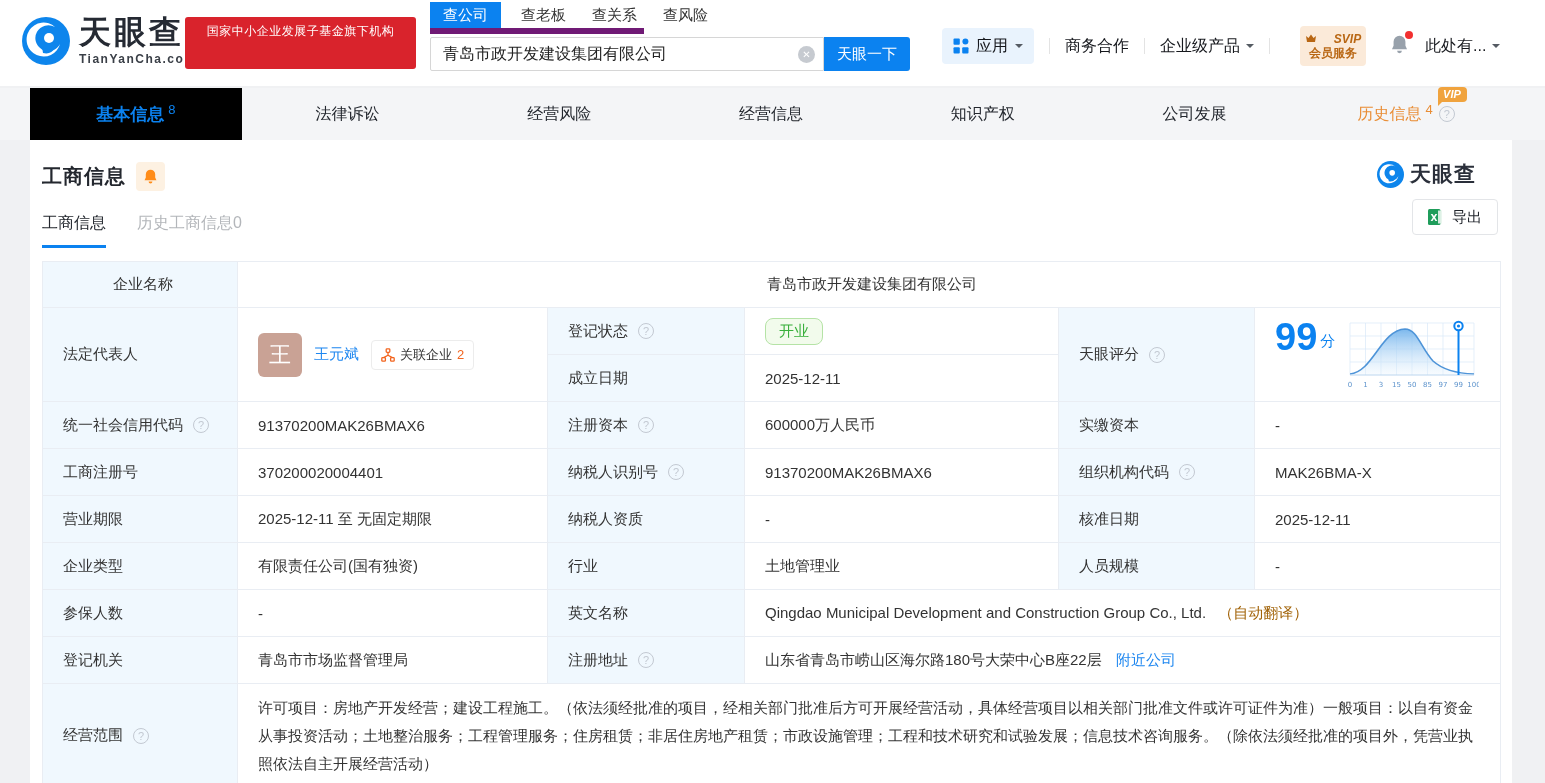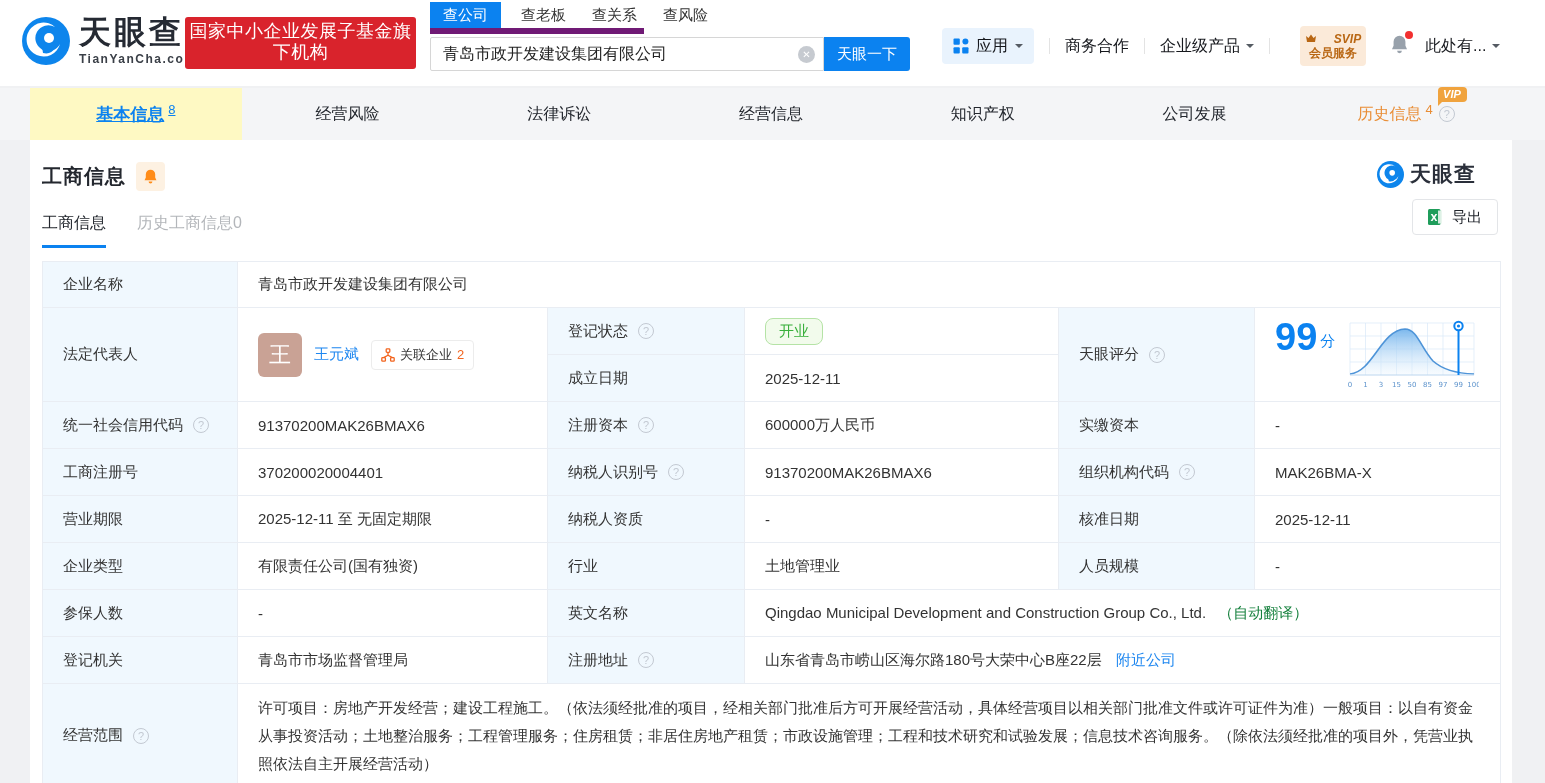--- a/index.html
+++ b/index.html
@@ -7,21 +7,21 @@
   body { background:#f0f1f3; font-family:"Liberation Sans","DejaVu Sans",sans-serif; color:#333; position:relative; overflow:hidden; }
 
   
   .header { position:absolute; top:0; left:0; width:100%; height:86px; background:#fff; z-index:5; }
   .logo { position:absolute; left:22px; top:16px; display:flex; align-items:center; cursor:pointer; }
   .logo-text { margin-left:9px; }
   .logo-cn { font-size:32px; font-weight:bold; color:#252a33; letter-spacing:3px; line-height:1; }
   .logo-en { font-size:12px; font-weight:bold; color:#3a3f47; letter-spacing:1.5px; margin-top:4px; }
   .slogan { position:absolute; left:185px; top:17px; width:231px; height:52px; background:#d9232c; color:#fff; border-radius:3px; text-align:center; padding-top:4px; }
   .slogan-l1 { font-size:14px; letter-spacing:5px; line-height:22px; }
-  .slogan-l2 { font-size:18px; letter-spacing:.5px; line-height:21px; }
+  .slogan-l2 { font-size:12px; letter-spacing:.5px; line-height:21px; }
 
   .search { position:absolute; left:430px; top:7px; width:480px; }
   .search-tabs { display:flex; align-items:flex-end; height:27px; width:214px; border-bottom:6px solid #701a75; }
   .stab { font-size:15px; color:#333; margin-right:26px; line-height:26px; cursor:pointer; white-space:nowrap; }
   .stab.active { background:#0b82f0; color:#fff; padding:0 13px; margin-right:20px; }
   .search-box { display:flex; margin-top:3px; position:relative; }
   .search-input { width:394px; height:34px; border:1px solid #d6d6d6; font-size:16px; padding:0 38px 0 12px; color:#222; outline:none; border-radius:2px 0 0 2px; }
   .clear-icon { position:absolute; left:368px; top:9px; width:17px; height:17px; border-radius:50%; background:#c6cad0; color:#fff; font-size:10px; line-height:17px; text-align:center; cursor:pointer; }
   .clear-icon::before { content:"✕"; }
   .search-btn { width:86px; height:34px; background:#0b82f0; color:#fff; font-size:15px; border:none; border-radius:0 3px 3px 0; cursor:pointer; }
@@ -34,21 +34,21 @@
   .svip { width:66px; height:40px; background:#fbead9; border-radius:4px; display:flex; flex-direction:column; align-items:center; justify-content:center; color:#b96714; font-weight:bold; cursor:pointer; margin-left:15px; }
   .svip-l1 { font-size:12px; font-style:italic; display:flex; align-items:center; gap:17px; line-height:14px; }
   .svip-l2 { font-size:12px; line-height:14px; font-style:normal; }
   .bell-wrap { position:relative; margin:0 16px 0 24px; cursor:pointer; }
   .red-dot { position:absolute; top:-3px; right:-4px; width:8px; height:8px; background:#f23030; border-radius:50%; }
 
   
   .nav-tabs { position:absolute; top:88px; left:0; width:100%; height:52px; background:#f4f5f7; }
   .nav-tabs-inner { position:absolute; left:30px; width:1482px; height:52px; display:flex; }
   .ntab { flex:1; display:flex; align-items:center; justify-content:center; font-size:16px; color:#23272e; cursor:pointer; position:relative; }
-  .ntab.active { background:#fef9c3; color:#0b82f0; font-weight:bold; font-size:17px;text-decoration:underline; }
+  .ntab.active { background:#000000; color:#0b82f0; font-weight:bold; font-size:17px; }
   .ntab .count { font-size:13px; margin-left:4px; position:relative; top:-5px; font-weight:normal; }
   .ntab.active .count { color:#0b82f0; }
   .ntab.history { color:#e98d35; }
   .ntab.history .count { color:#e98d35; }
   .ht-wrap { position:relative; display:flex; align-items:center; }
   .q-circle { width:16px; height:16px; border:1px solid #c3c9d2; color:#c3c9d2; border-radius:50%; font-size:11px; line-height:14px; text-align:center; margin-left:6px; flex:none; }
   .q-circle::before { content:"?"; }
   .vip-badge { position:absolute; top:-17px; right:-12px; background:#f0a33e; color:#fff; font-size:11px; font-weight:bold; font-style:italic; border-radius:4px 4px 4px 0; padding:1px 6px 2px 5px; line-height:12px; }
   .vip-badge::after { content:""; position:absolute; left:0; bottom:-4px; border:3px solid transparent; border-top-color:#f0a33e; border-left-color:#f0a33e; }
 
@@ -63,37 +63,37 @@
   .subtabs { position:relative; margin-top:22px; padding:0 12px; display:flex; align-items:flex-end; }
   .subtab { font-size:16px; cursor:pointer; }
   .subtab.active { color:#23272e; padding-bottom:11px; border-bottom:3px solid #0b82f0; }
   .subtab.inactive { color:#b3b6ba; margin-left:31px; padding-bottom:14px; }
   .export-btn { position:absolute; right:14px; top:-14px; width:86px; height:36px; border:1px solid #e3e5e8; border-radius:4px; background:#fff; display:flex; align-items:center; justify-content:center; gap:8px; font-size:15px; color:#23272e; cursor:pointer; }
 
   
   .info-table { margin:13px 12px 0 12px; border-collapse:collapse; table-layout:fixed; width:1458px; }
   .info-table td { border:1px solid #e9edf3; font-size:15px; color:#333; padding:6px 14px 6px 20px; vertical-align:middle; }
   .info-table tr { height:47px; }
-  tr.r-name { height:46px; }
+  tr.r-name { height:46px;text-align:center; }
   tr.r-scope { height:99px; }
   td.lbl { background:#f0f8fe; }
   .lbl-inner { display:flex; align-items:center; gap:4px; }
   .legal-td { padding-top:4px; padding-bottom:4px; }
   .legal-cell { display:flex; align-items:center; gap:12px; }
   .avatar { width:44px; height:44px; background:#c9a295; border-radius:6px; color:#fff; font-size:22px; display:flex; align-items:center; justify-content:center; flex:none; cursor:pointer; }
   .link { color:#1e87f0; cursor:pointer; text-decoration:none; }
   .rel-badge { display:inline-flex; align-items:center; gap:5px; border:1px solid #ececec; border-radius:4px; padding:5px 9px; font-size:13px; color:#333; background:#fff; cursor:pointer; }
   .rel-count { color:#f2641e; }
   .status-badge { display:inline-block; background:#f2fbec; border:1px solid #b5e3a6; color:#39b03c; border-radius:8px; padding:3px 13px; font-size:15px; }
   .score-td { padding:2px 4px 2px 10px; }
   .score-cell { display:flex; }
   .score-num { font-size:38px; font-weight:bold; color:#0b82f0; line-height:1; }
   .score-unit { font-size:15px; color:#0b82f0; margin:14px 0 0 3px; }
   .score-chart { margin-left:10px; flex:none; }
-  .note { color:#15803d; margin-left:8px;text-align:right; }
+  .note { color:#a16207; margin-left:8px;text-align:right; }
   td.scope-val { line-height:1.85; padding-top:10px; padding-bottom:10px; }
 </style>
 </head>
 <body>
 
 <div class="header">
   <div class="logo">
     <svg width="48" height="48" viewBox="0 0 48 48">
       <circle cx="24" cy="24" r="24" fill="#0d85ec"></circle>
       <path d="M33 10 A17 17 0 1 0 38 27 A13 13 0 1 1 33 10 Z" fill="#fff"></path>
@@ -168,24 +168,24 @@
   </div>
 </div>
 
 <div class="nav-tabs">
   <div class="nav-tabs-inner">
     <div class="ntab active">
       <span>基本信息</span>
       <span class="count">8</span>
     </div>
     <div class="ntab">
+      <span>法律诉讼</span>
+    </div>
+    <div class="ntab">
       <span>经营风险</span>
-    </div>
-    <div class="ntab">
-      <span>法律诉讼</span>
     </div>
     <div class="ntab">
       <span>经营信息</span>
     </div>
     <div class="ntab">
       <span>知识产权</span>
     </div>
     <div class="ntab">
       <span>公司发展</span>
     </div>

